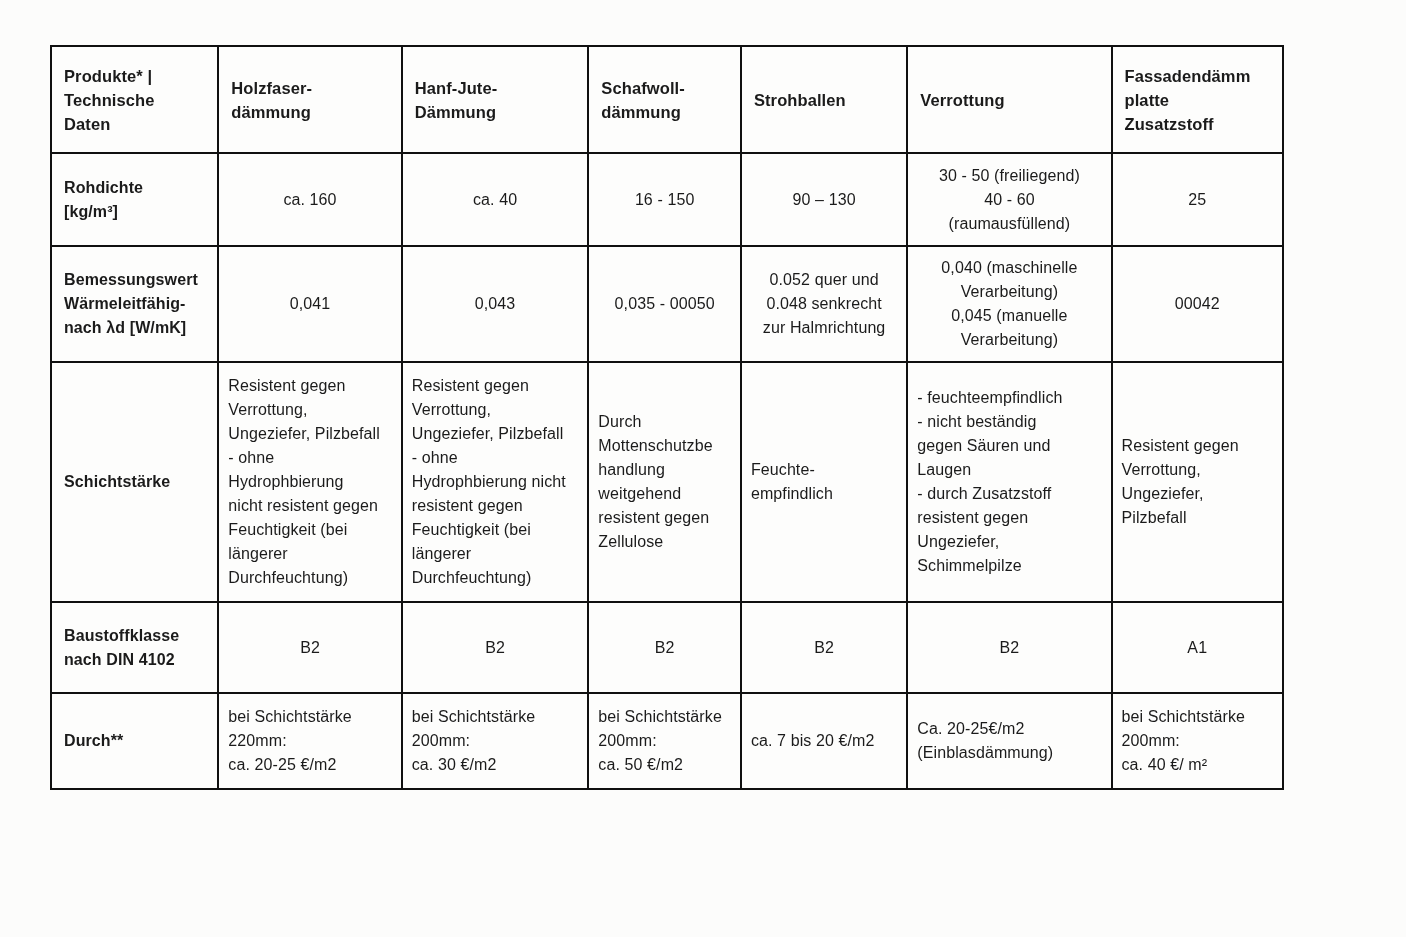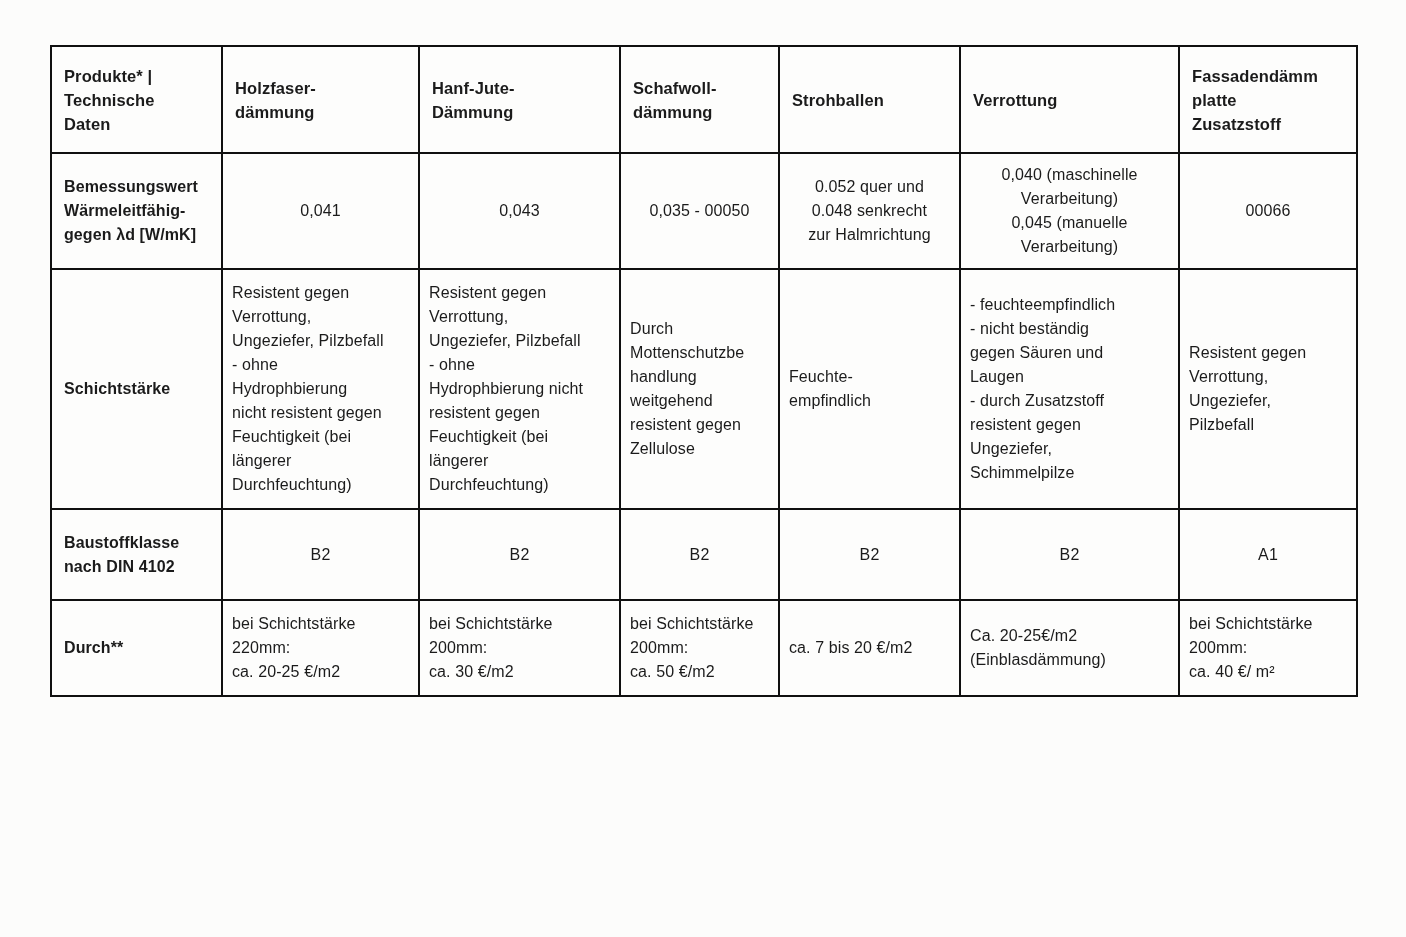--- a/index.html
+++ b/index.html
@@ -7,21 +7,21 @@
     padding: 0;
     background: #fcfcfb;
     width: 1406px;
     height: 937px;
     font-family: "Liberation Sans", "DejaVu Sans", sans-serif;
     color: #1b1b1b;
     -webkit-font-smoothing: antialiased;
   }
   .page {
     position: relative;
-    width: 1406px;
+    width: 1284px;
     height: 937px;
     overflow: hidden;
   }
   table.cmp {
     border-collapse: collapse;
     table-layout: fixed;
     margin: 45px 0 0 50px;
     background: #fdfdfc;
   }
   table.cmp th, table.cmp td {
@@ -96,36 +96,48 @@
 Dämmung</th>
       <th>Schafwoll-
 dämmung</th>
       <th>Strohballen</th>
       <th>Verrottung</th>
       <th>Fassadendämm
 platte
 Zusatzstoff</th>
     </tr>
 
+    <tr class="r-dens">
+      <td class="lbl">Rohdichte
+[kg/m³]</td>
+      <td class="c">ca. 160</td>
+      <td class="c">ca. 40</td>
+      <td class="c">16 - 150</td>
+      <td class="c">90 – 130</td>
+      <td class="c">30 - 50 (freiliegend)
+40 - 60
+(raumausfüllend)</td>
+      <td class="c">25</td>
+    </tr>
 
     <tr class="r-cond">
       <td class="lbl">Bemessungswert
 Wärmeleitfähig-
-gegen λd [W/mK]</td>
+nach λd [W/mK]</td>
       <td class="c">0,041</td>
       <td class="c">0,043</td>
       <td class="c">0,035 - 00050</td>
       <td class="c">0.052 quer und
 0.048 senkrecht
 zur Halmrichtung</td>
       <td class="c">0,040 (maschinelle
 Verarbeitung)
 0,045 (manuelle
 Verarbeitung)</td>
-      <td class="c">00066</td>
+      <td class="c">00042</td>
     </tr>
 
 
     <tr class="r-dura">
       <td class="lbl">Schichtstärke</td>
       <td class="l">Resistent gegen
 Verrottung,
 Ungeziefer, Pilzbefall
 - ohne
 Hydrophbierung

